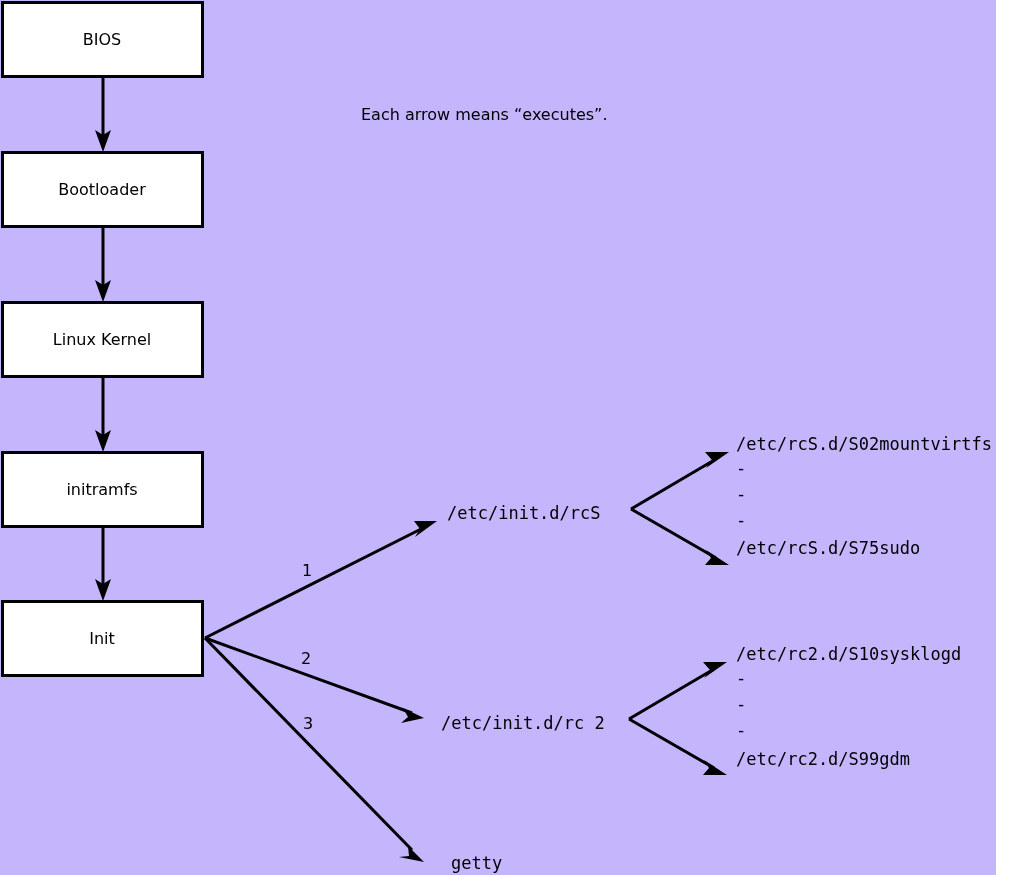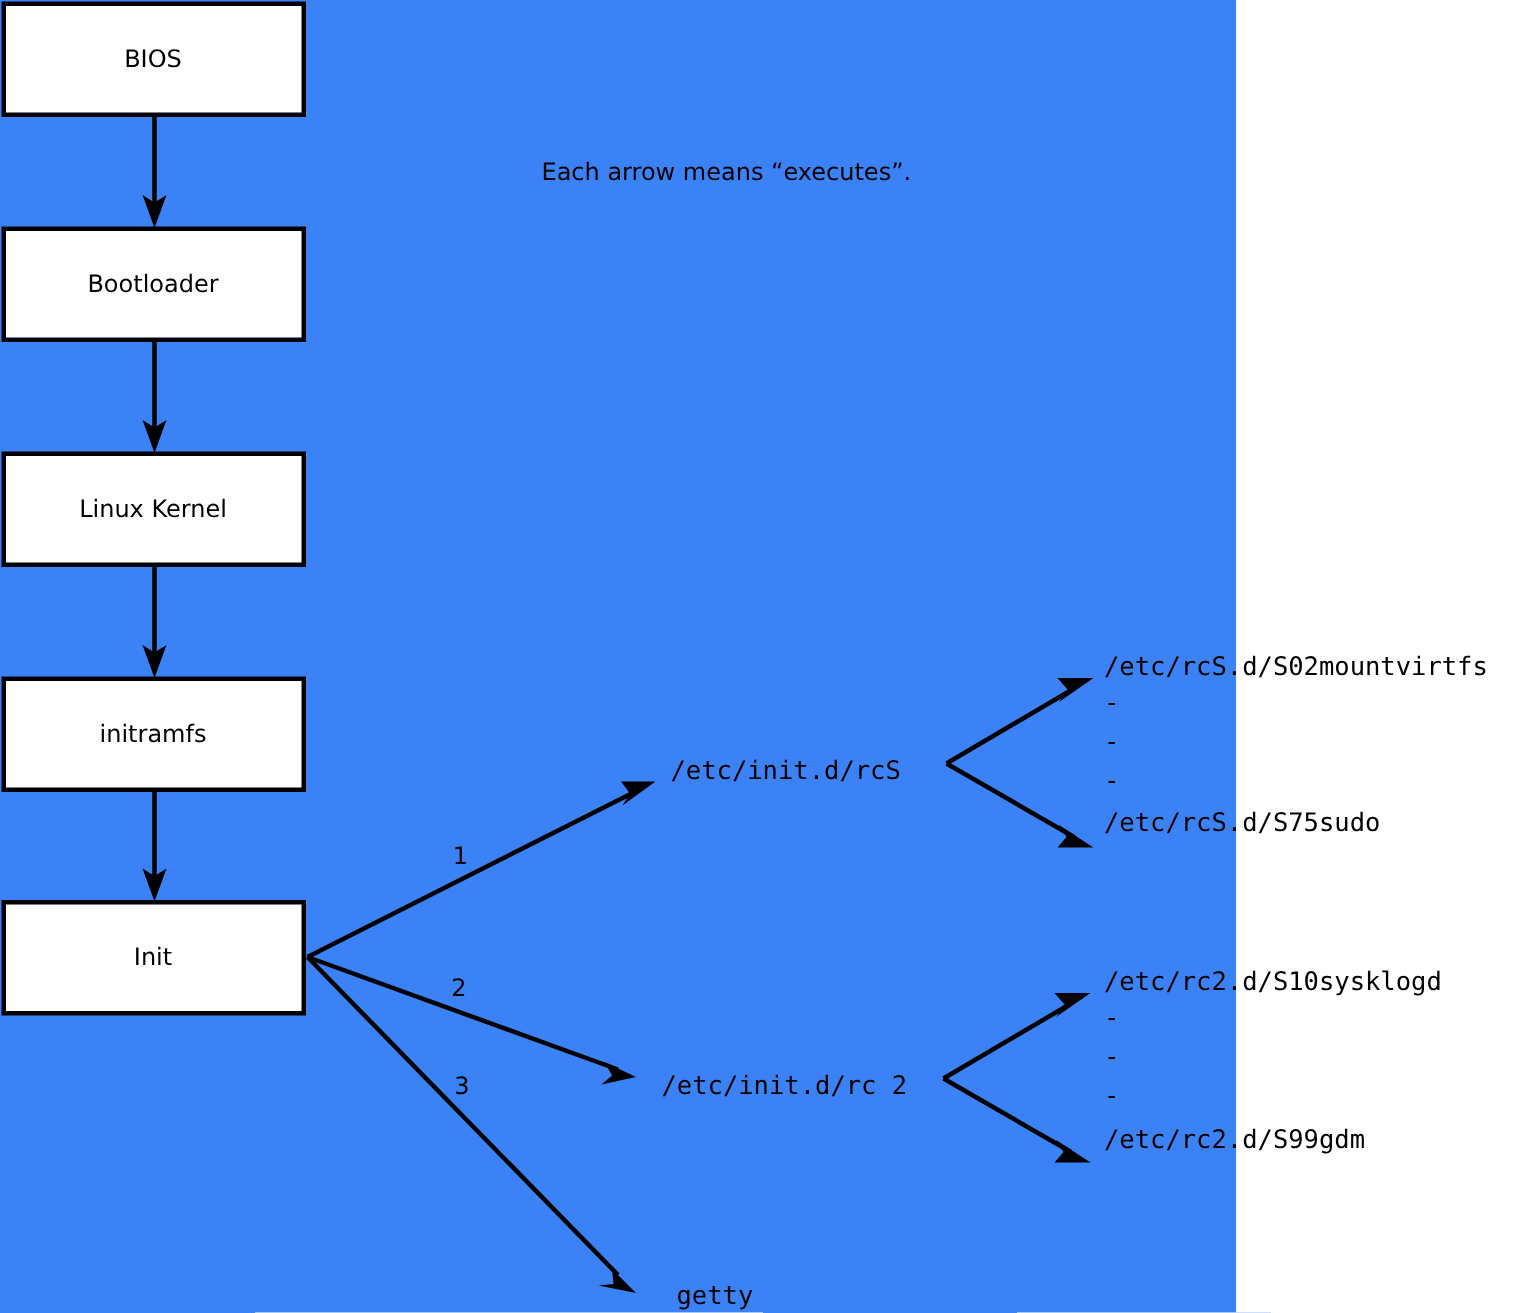--- a/index.html
+++ b/index.html
@@ -8,23 +8,23 @@
     background: #ffffff;
   }
   body {
     width: 1024px;
     height: 875px;
     overflow: hidden;
     font-family: "Liberation Sans", sans-serif;
   }
   #diagram-root {
     position: relative;
-    width: 824px;
+    width: 996px;
     height: 875px;
-    background: #3b82f6;
+    background: #c4b5fd;
   }
   svg.diagram {
     display: block;
     width: 1024px;
     height: 875px;
   }
   .box-rect {
     fill: #ffffff;
     stroke: #000000;
     stroke-width: 3;

